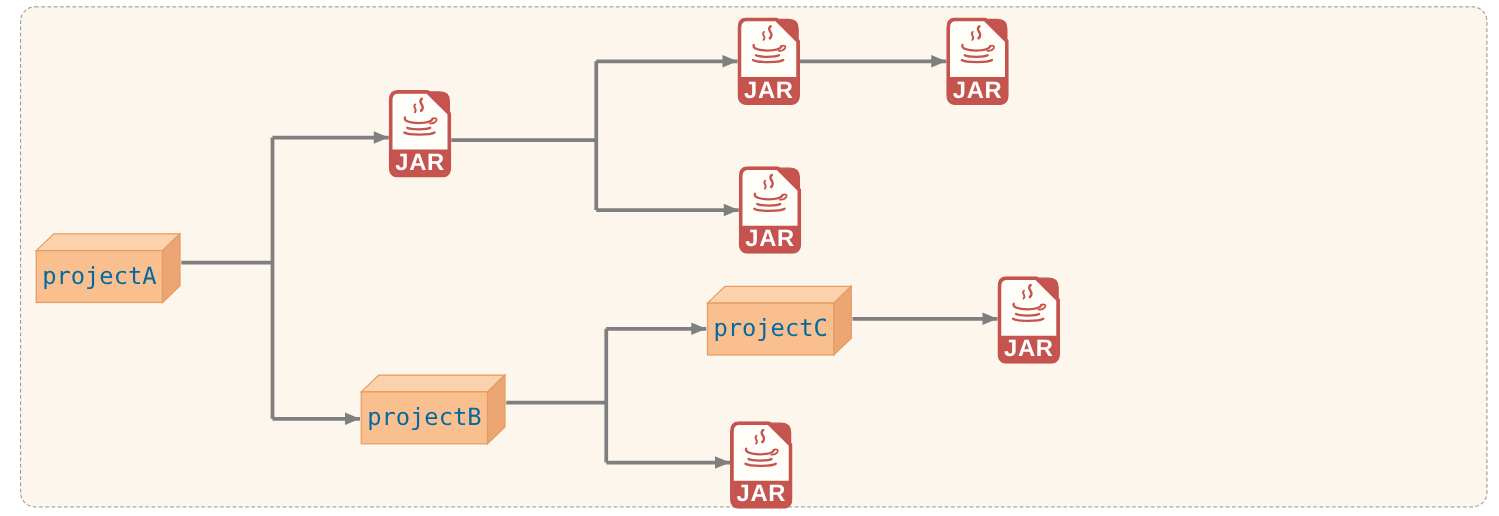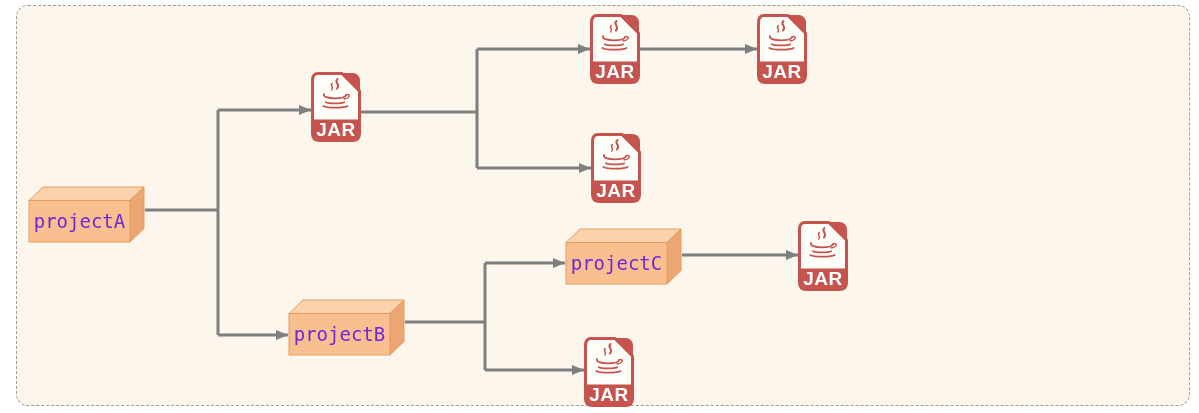--- a/index.html
+++ b/index.html
@@ -15,21 +15,21 @@
   .edges{position:absolute;left:0;top:0;}
   .edge{stroke:#7F7F7F;stroke-width:3;fill:none;}
   .node{position:absolute;}
   
   .box-front{fill:#F9BF8F;stroke:#E59C62;stroke-width:1;}
   .box-top{fill:#FBD2AC;stroke:#E59C62;stroke-width:1;}
   .box-side{fill:#ECA674;stroke:#E59C62;stroke-width:1;}
   .box-label{
     position:absolute;left:1px;top:14px;width:101px;height:42px;
     display:flex;align-items:center;justify-content:center;
-    font-family:"DejaVu Sans Mono",monospace;font-size:19px;color:#6d28d9;
+    font-family:"DejaVu Sans Mono",monospace;font-size:19px;color:#0369a1;
     white-space:nowrap;
   }
   
   .jar-body{fill:#FFFDF8;stroke:#C5534E;stroke-width:3;stroke-linejoin:round;}
   .jar-fold{fill:#C5534E;stroke:#C5534E;stroke-width:1;stroke-linejoin:round;}
   .jar-band{fill:#C5534E;}
   .jar-cup path{stroke:#C5534E;fill:none;stroke-linecap:round;}
   .jar-text{
     font-family:"Liberation Sans",sans-serif;font-weight:bold;font-size:19px;
     fill:#FFFFFF;text-anchor:middle;letter-spacing:0.5px;

